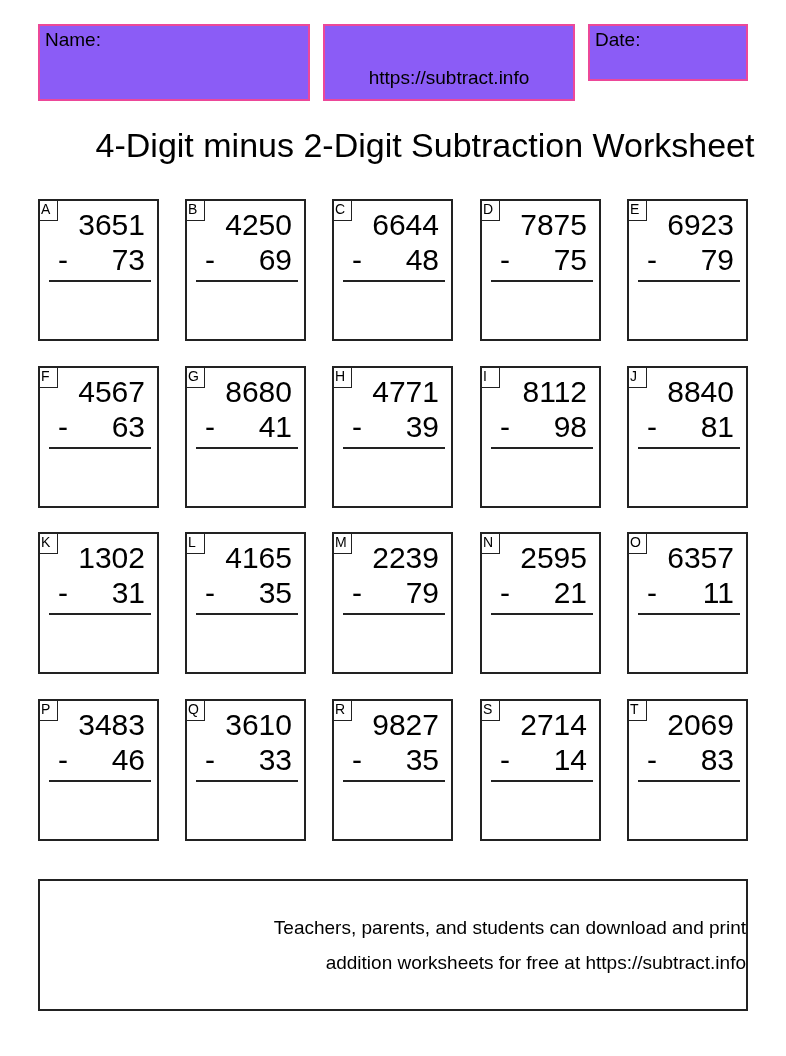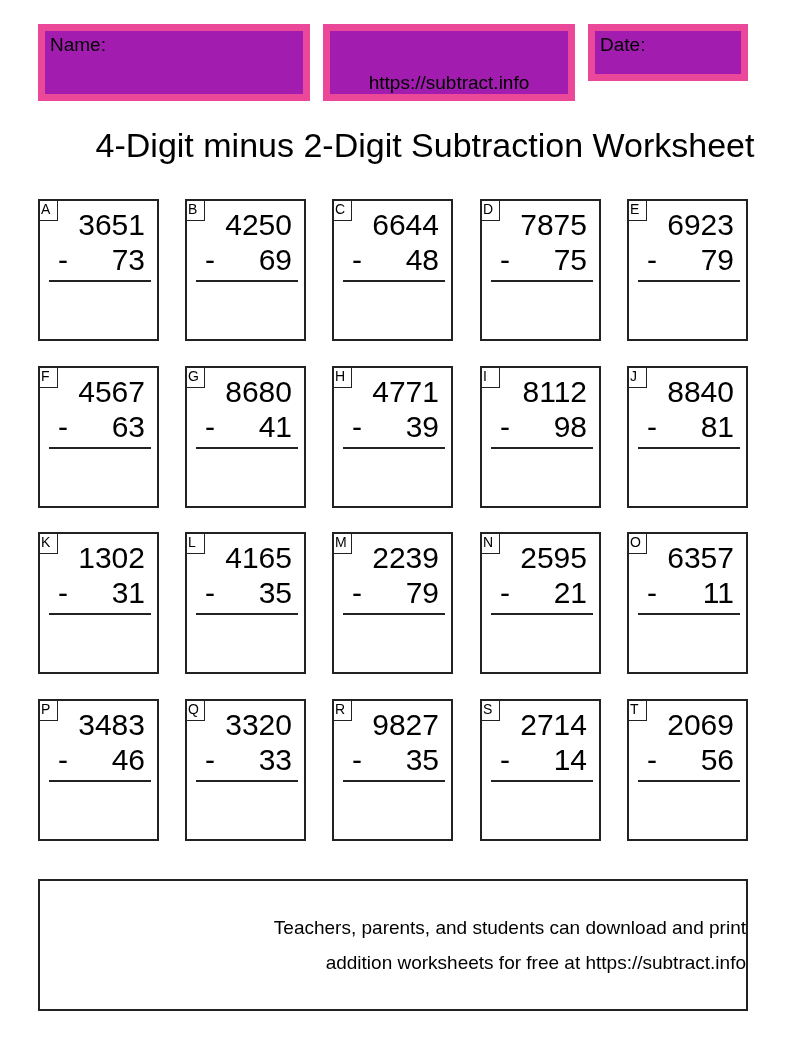--- a/index.html
+++ b/index.html
@@ -1,21 +1,21 @@
 <!DOCTYPE html>
 <html><head>
   <meta charset="utf-8">
   <style>
     html, body { margin: 0; padding: 0; background: #ffffff; }
     body {
       width: 786px; height: 1056px; position: relative; overflow: hidden;
       font-family: "Liberation Sans", sans-serif; color: #000;
     }
     .hbox {
-      position: absolute; border: 7px solid #ec4899; box-sizing: border-box; background: #a21caf;
+      position: absolute; border: 2px solid #ec4899; box-sizing: border-box; background: #8b5cf6;
     }
     .hbox .lbl { position: absolute; left: 5px; top: 3px; font-size: 19px; }
     #name-box { left: 38px; top: 24px; width: 272px; height: 77px; }
     #ws-box { left: 323px; top: 24px; width: 252px; height: 77px; text-align: center; }
     #ws-box .l1 { position: absolute; left: 0; right: 0; top: 10px; font-size: 19px; }
     #ws-box .l2 { position: absolute; left: 0; right: 0; top: 41px; font-size: 19px; }
     #date-box { left: 588px; top: 24px; width: 160px; height: 57px; }
     #title {
       position: absolute; left: 0; width: 786px; top: 126px; text-align: center;
       font-size: 34px;
@@ -172,21 +172,21 @@
     </div>
     <div class="prob" style="left: 38px; top: 699px;">
       <span class="letter">P</span>
       <span class="top">3483</span>
       <span class="minus">-</span>
       <span class="bot">46</span>
       <div class="rule"></div>
     </div>
     <div class="prob" style="left: 185px; top: 699px;">
       <span class="letter">Q</span>
-      <span class="top">3320</span>
+      <span class="top">3610</span>
       <span class="minus">-</span>
       <span class="bot">33</span>
       <div class="rule"></div>
     </div>
     <div class="prob" style="left: 332px; top: 699px;">
       <span class="letter">R</span>
       <span class="top">9827</span>
       <span class="minus">-</span>
       <span class="bot">35</span>
       <div class="rule"></div>
@@ -195,21 +195,21 @@
       <span class="letter">S</span>
       <span class="top">2714</span>
       <span class="minus">-</span>
       <span class="bot">14</span>
       <div class="rule"></div>
     </div>
     <div class="prob" style="left: 627px; top: 699px;">
       <span class="letter">T</span>
       <span class="top">2069</span>
       <span class="minus">-</span>
-      <span class="bot">56</span>
+      <span class="bot">83</span>
       <div class="rule"></div>
     </div>
   </div>
 
 <div id="footer">
   <div class="f1">Teachers, parents, and students can download and print</div>
   <div class="f2">addition worksheets for free at https://subtract.info</div>
 </div>
 
 </body></html>

